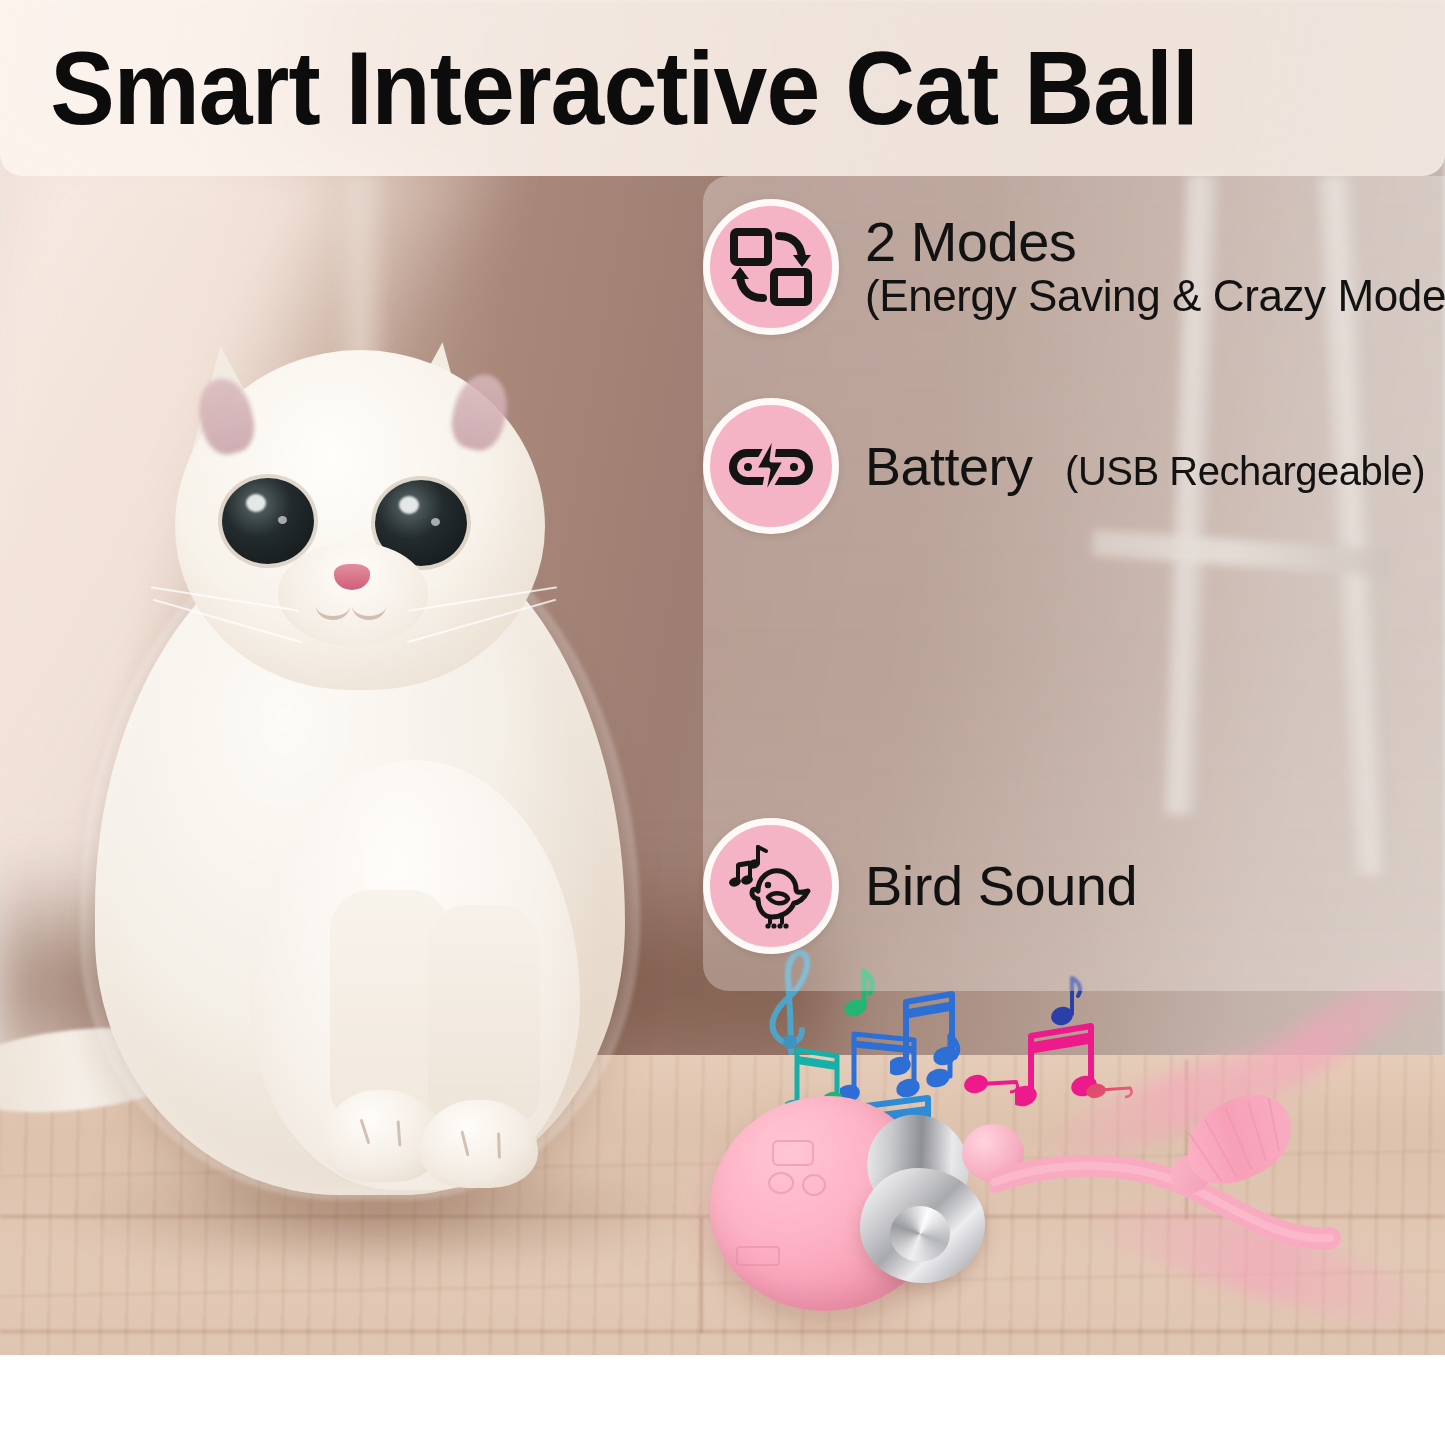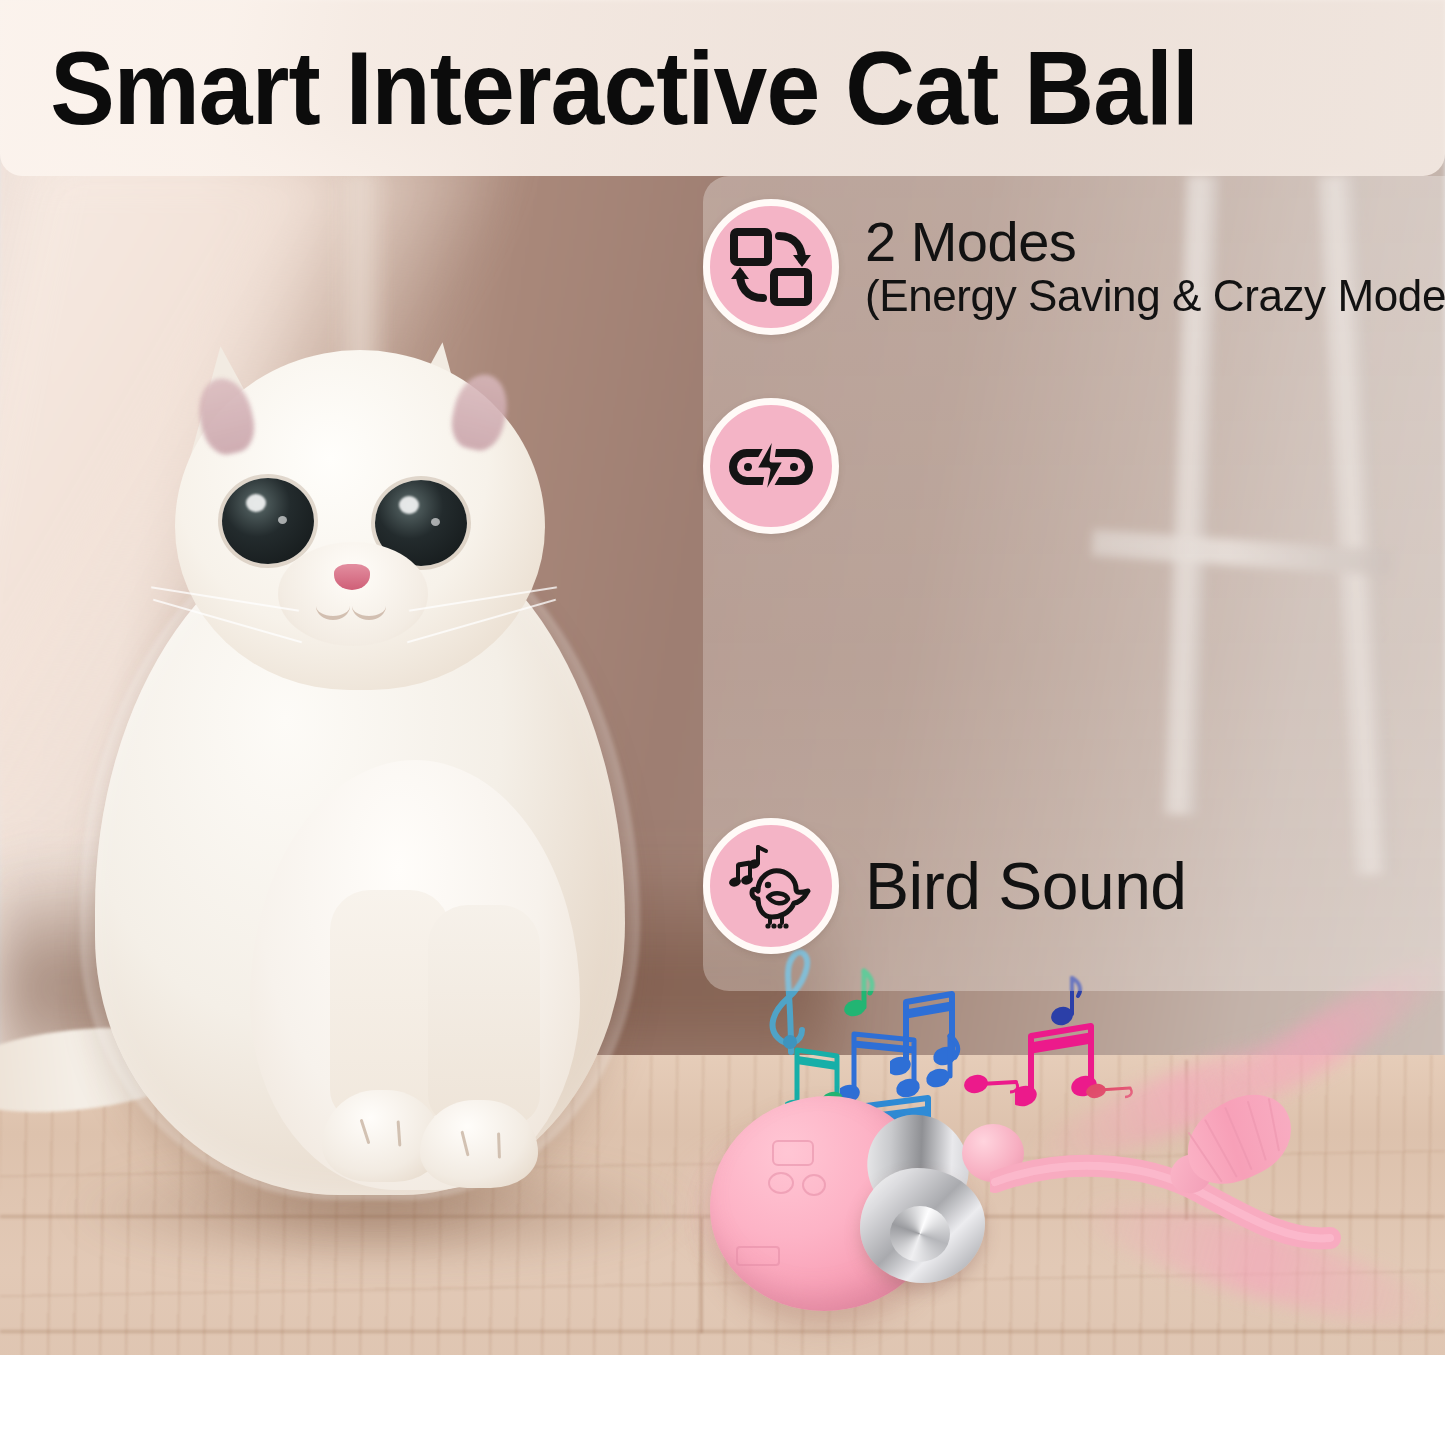--- a/index.html
+++ b/index.html
@@ -234,21 +234,21 @@
   .inline-sub{font-size:40px;}
 
   .row-modes{top:23px;}
   .row-battery{top:222px;}
   .row-motion{top:430px;}
   .row-bird{top:642px;}
 
   .row-modes .feat-line1{font-size:56px;}
   .row-battery .feat-line1{font-size:54px;}
   .row-motion .feat-line1{font-size:56px;}
-  .row-bird .feat-line1{font-size:66px;}
+  .row-bird .feat-line1{font-size:56px;}
 
   
   .note{position:absolute;}
 
   
   .toy{position:absolute;left:690px;top:1080px;width:755px;height:250px;}
   .ball-blur{
     position:absolute;left:10px;top:40px;width:270px;height:190px;
     background:radial-gradient(ellipse at 50% 50%,rgba(245,170,190,.55),rgba(245,170,190,0) 72%);
     filter:blur(12px);
@@ -499,20 +499,24 @@
     <div class="feature-row row-battery">
       <div class="icon-badge">
         <svg width="86" height="72" viewBox="0 0 86 72">
           <rect x="5" y="23" width="76" height="28" rx="14" fill="none" stroke="#141414" stroke-width="8"></rect>
           <circle cx="20" cy="37" r="4" fill="#141414"></circle>
           <circle cx="66" cy="37" r="4" fill="#141414"></circle>
           <path d="M48 0 L26 40 L40 40 L34 72 L58 30 L44 30 Z" fill="#141414" stroke="#f4b4c6" stroke-width="5" stroke-linejoin="round"></path>
         </svg>
       </div>
       <div class="feat-text">
+        <div class="feat-line1">
+          <span>Battery</span>
+          <span class="inline-sub" style="margin-left:18px;">(USB Rechargeable)</span>
+        </div>
       </div>
     </div>
 
 
     <div class="feature-row row-bird">
       <div class="icon-badge">
         <svg width="86" height="86" viewBox="0 0 86 86">
 
           <path d="M30 4 L30 20" stroke="#141414" stroke-width="4" stroke-linecap="round" fill="none"></path>
           <path d="M30 4 L38 8" stroke="#141414" stroke-width="4" stroke-linecap="round" fill="none"></path>

